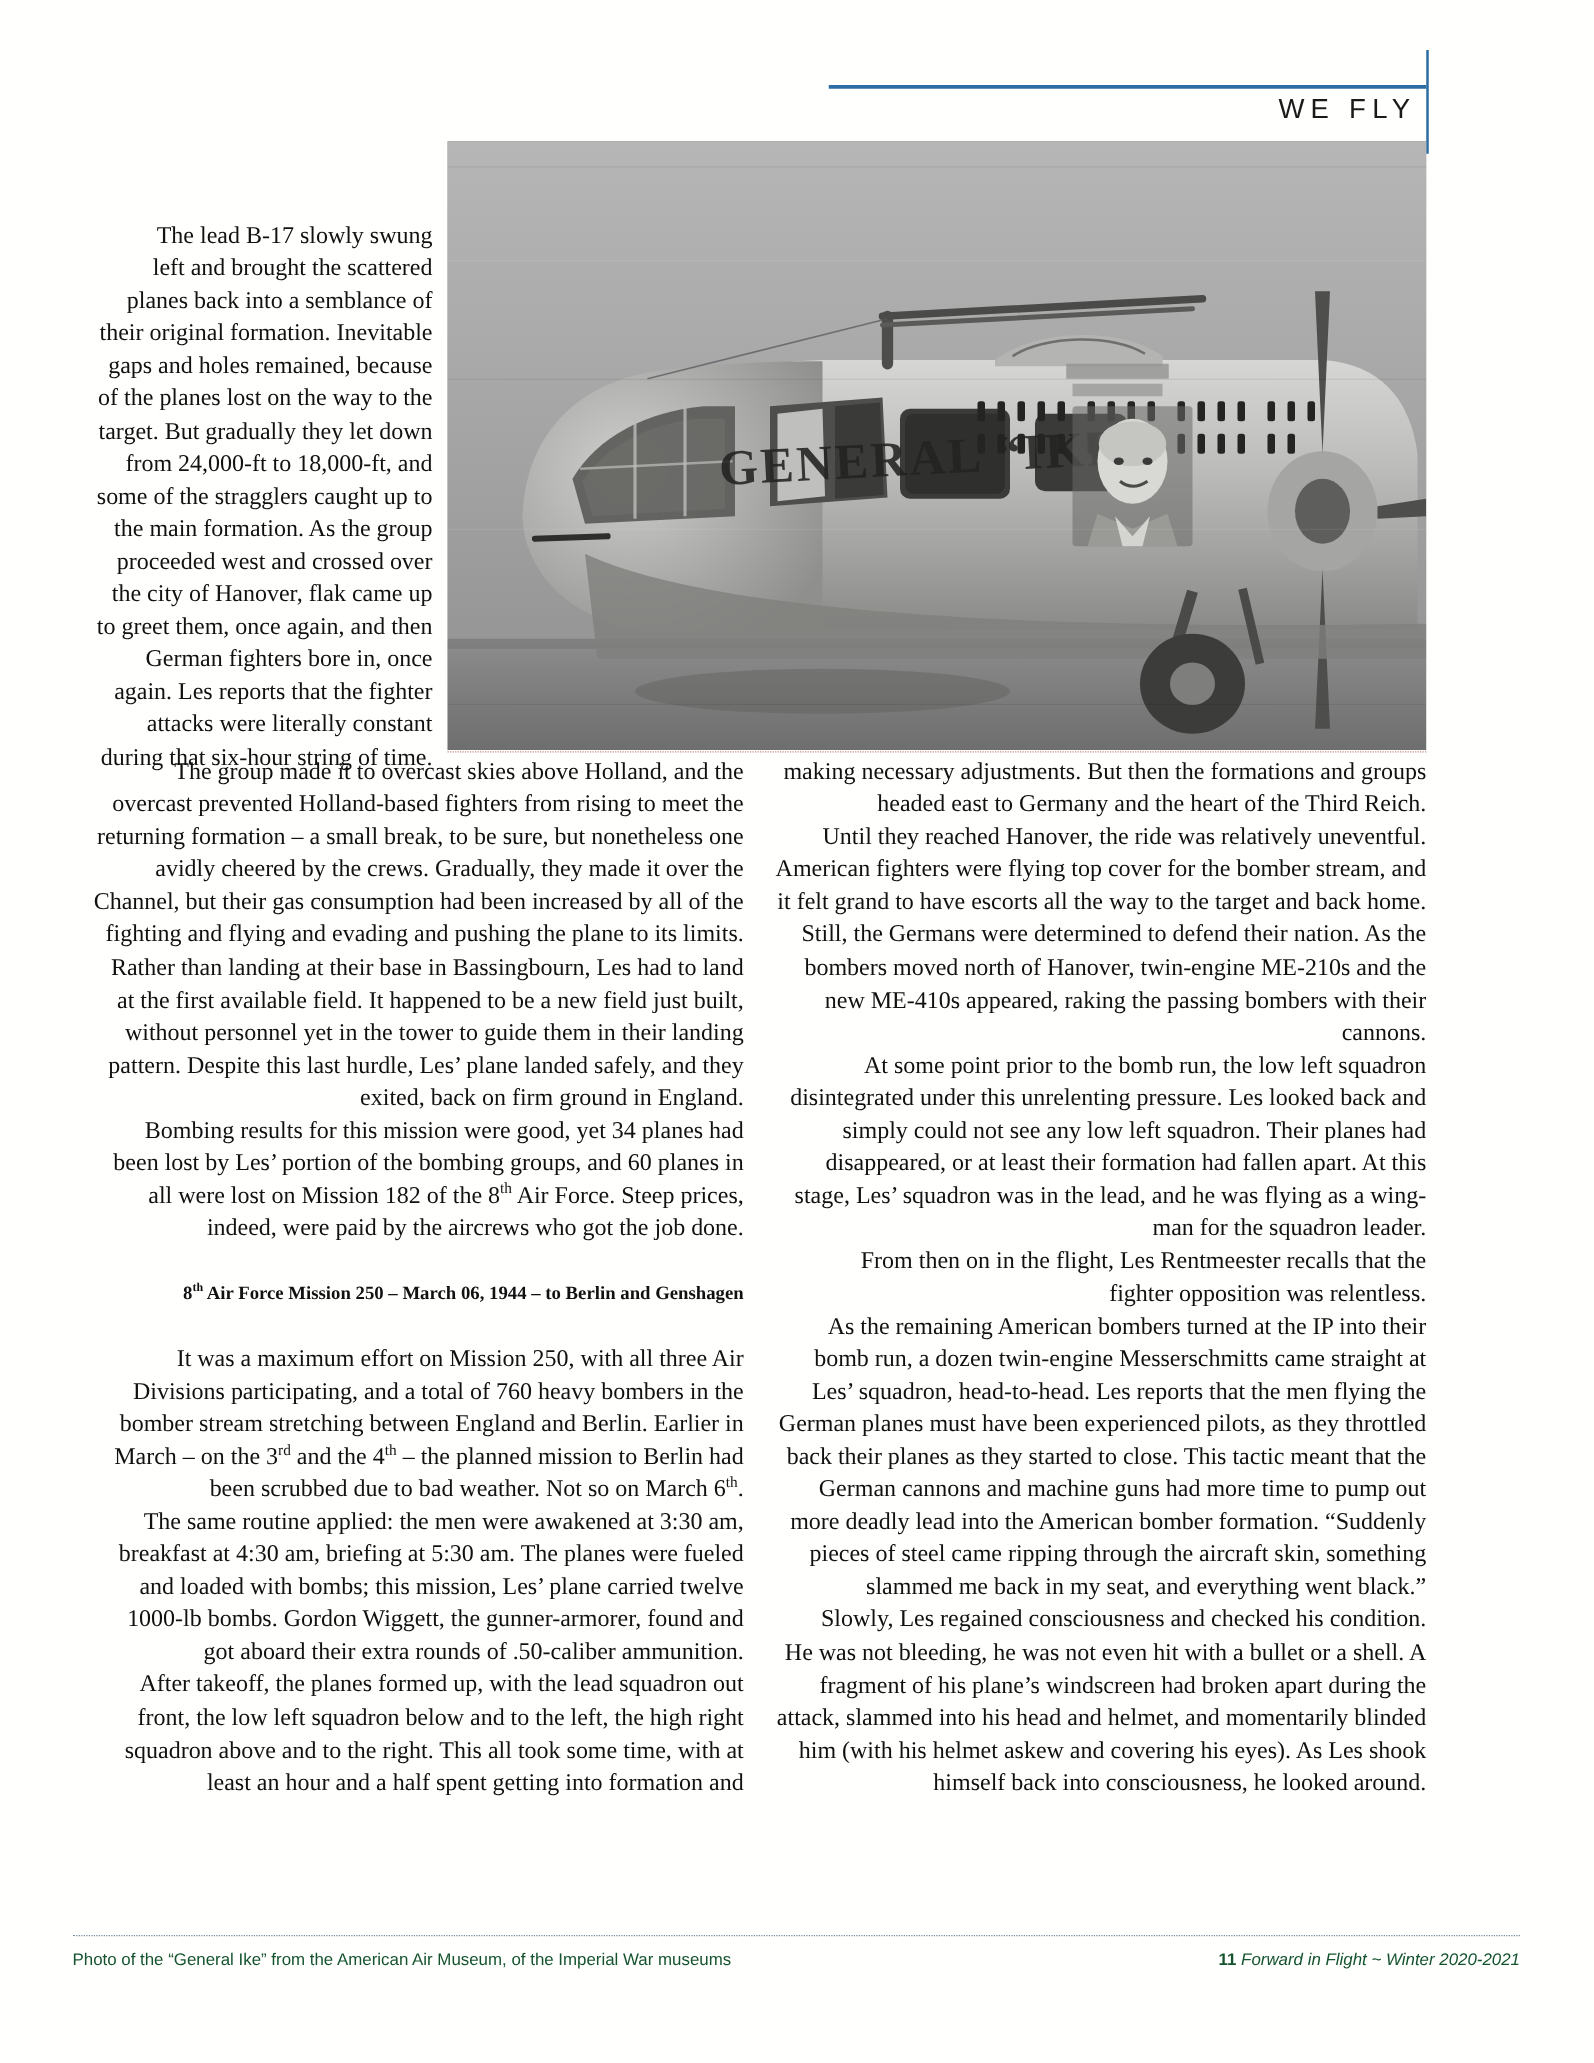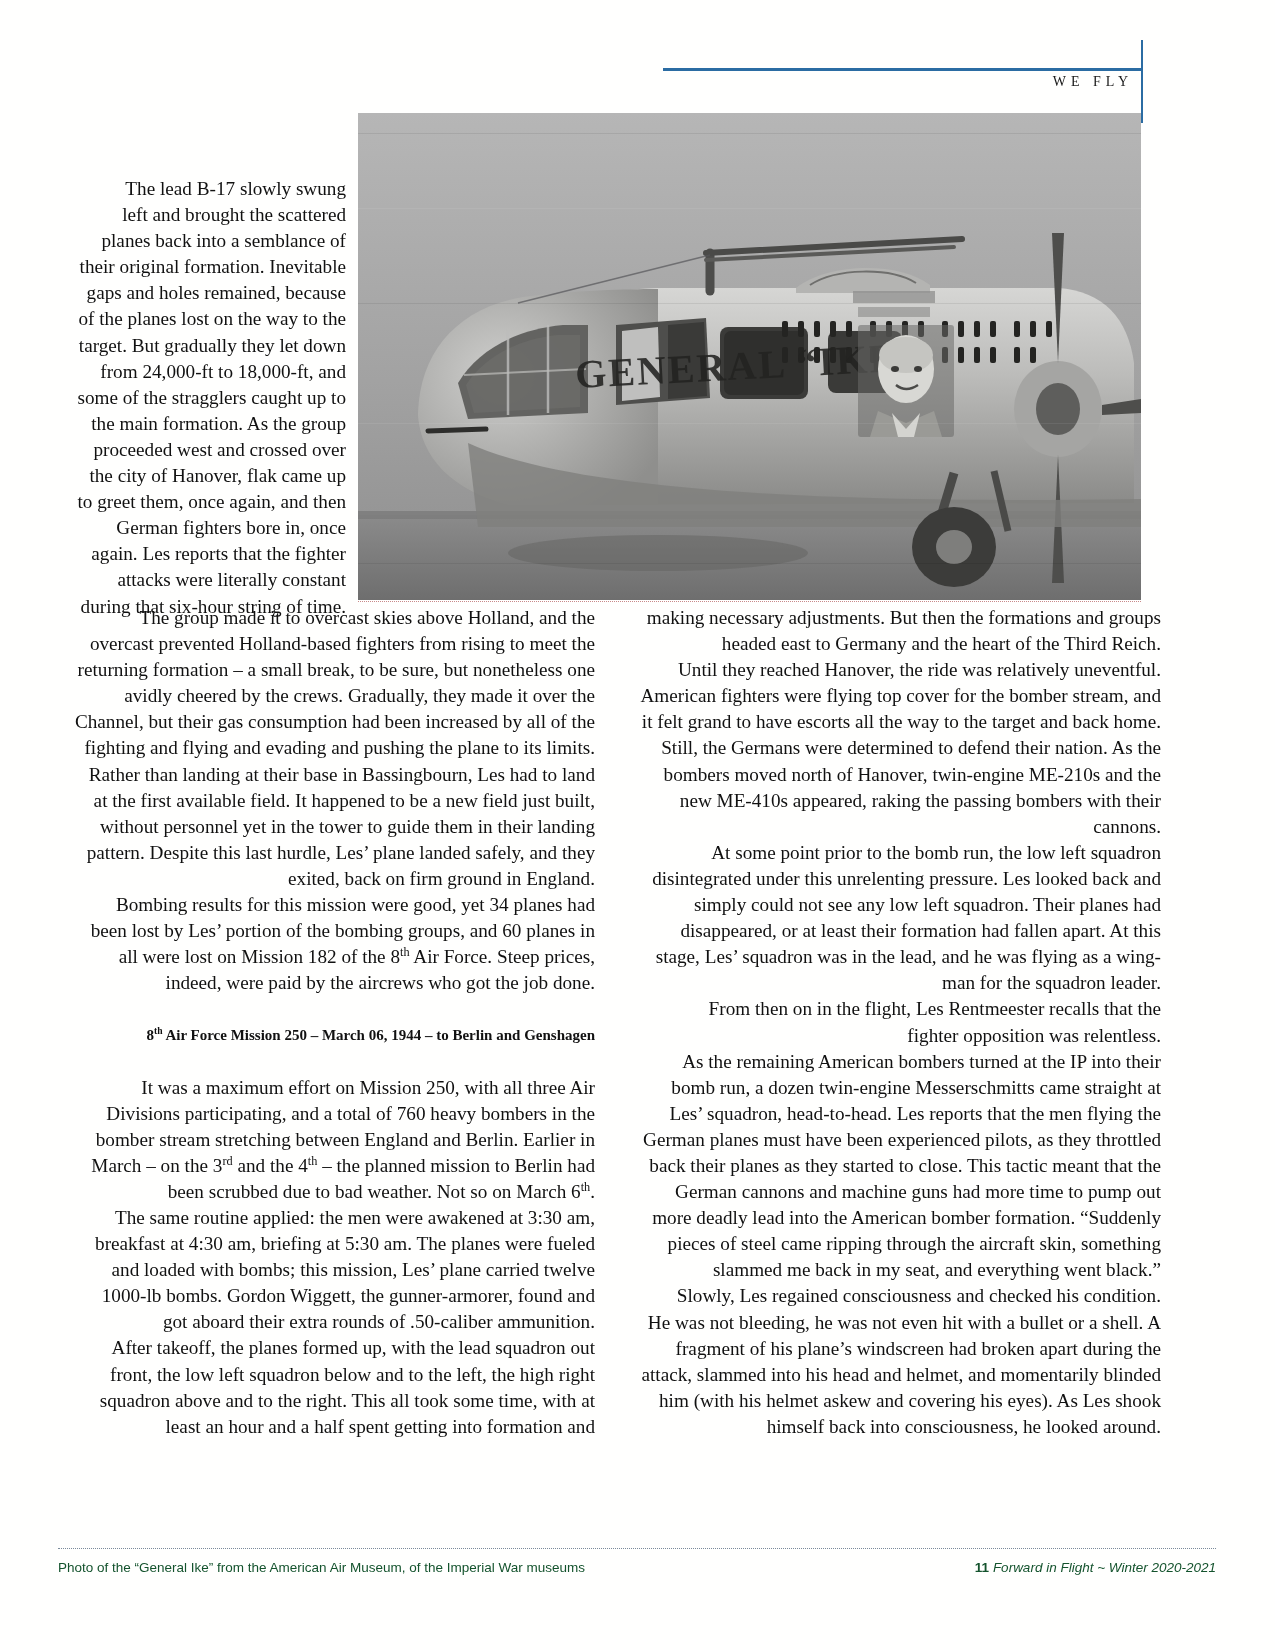--- a/index.html
+++ b/index.html
@@ -34,22 +34,22 @@
     left: 1141px;
     top: 40px;
     width: 0;
     height: 83px;
     border-left: 2px solid #2b6ca3;
   }
   #section-title {
     position: absolute;
     right: 142px;
     top: 74px;
-    font-family: Liberation Serif, serif;
-    font-size: 14px;
+    font-family: Liberation Sans, sans-serif;
+    font-size: 22px;
     letter-spacing: 5px;
     color: #1a1a1a;
     white-space: nowrap;
     margin-left: 40px;
   }
 
   
   #photo-wrap {
     position: absolute;
     left: 358px;
@@ -99,21 +99,20 @@
   }
   #col-left {
     left: 74px;
     top: 605px;
     width: 521px;
   }
   #col-right {
     left: 620px;
     top: 605px;
     width: 521px;
-    margin-left: 20px;
   }
 
   
   #footer-rule {
     position: absolute;
     left: 58px;
     top: 1548px;
     width: 1158px;
     height: 0;
     border-top: 1.5px dotted #7a8a9a;

